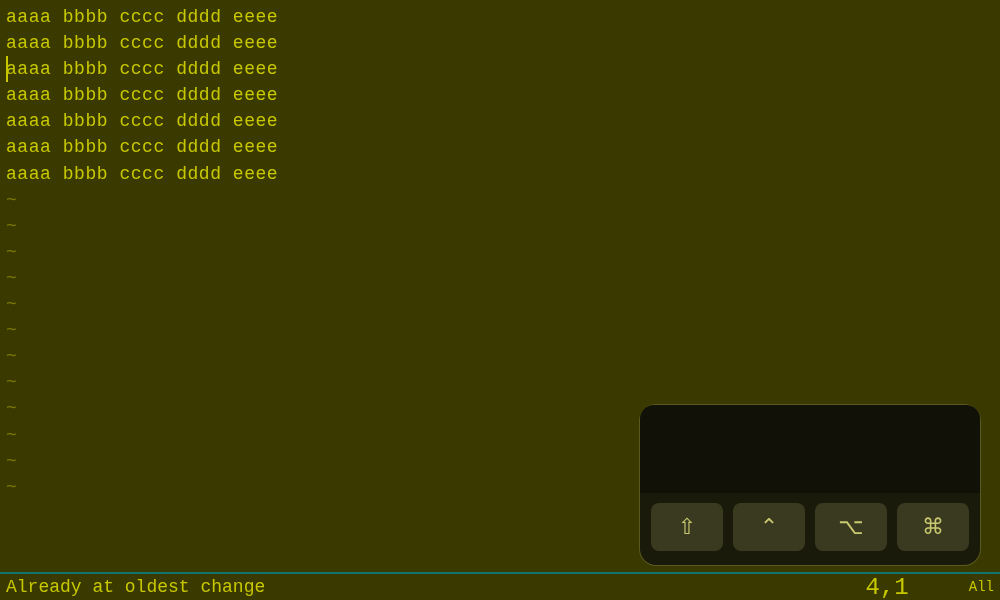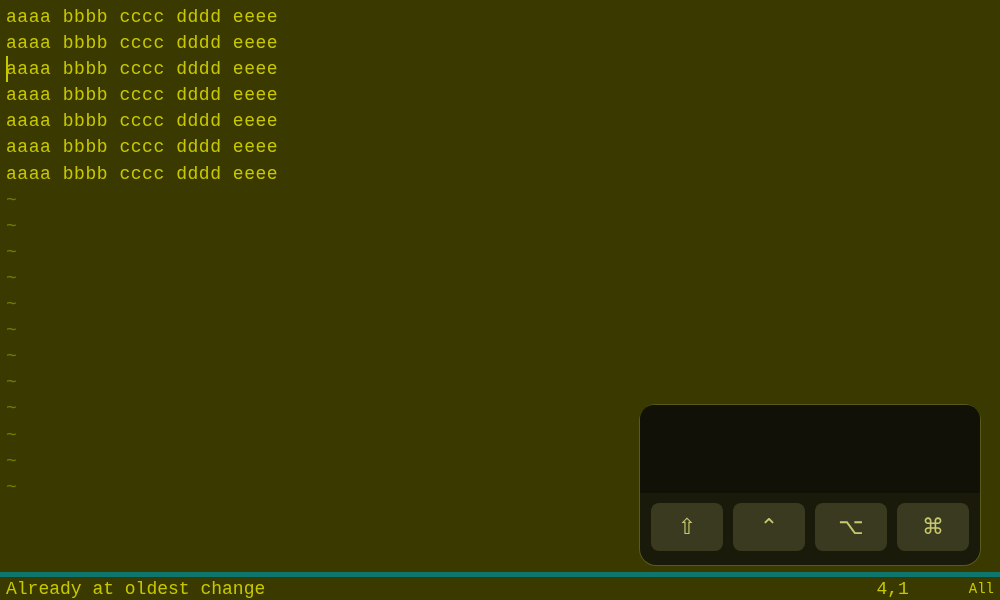--- a/index.html
+++ b/index.html
@@ -61,32 +61,32 @@
     #status-bar {
       position: absolute;
       bottom: 0;
       left: 0;
       width: 1000px;
       height: 28px;
       background-color: #3a3a00;
       display: flex;
       align-items: center;
       padding: 0 6px;
-      border-top: 5px solid #0f766e;
+      border-top: 2px solid #0f766e;
     }
 
     #status-message {
       color: #c8c800;
       font-size: 18px;
       flex: 1;
     }
 
     #status-position {
       color: #c8c800;
-      font-size: 18px;
+      font-size: 24px;
       margin-right: 60px;
     }
 
     #status-view {
       color: #c8c800;
       font-size: 14px;
     }
 
     
     #keyboard-overlay {

